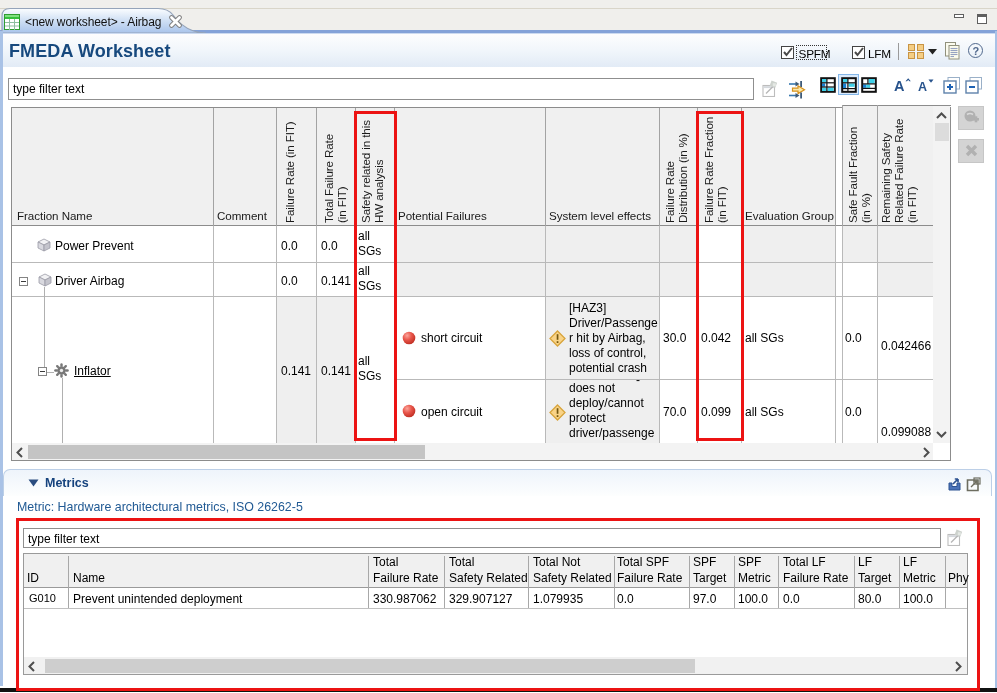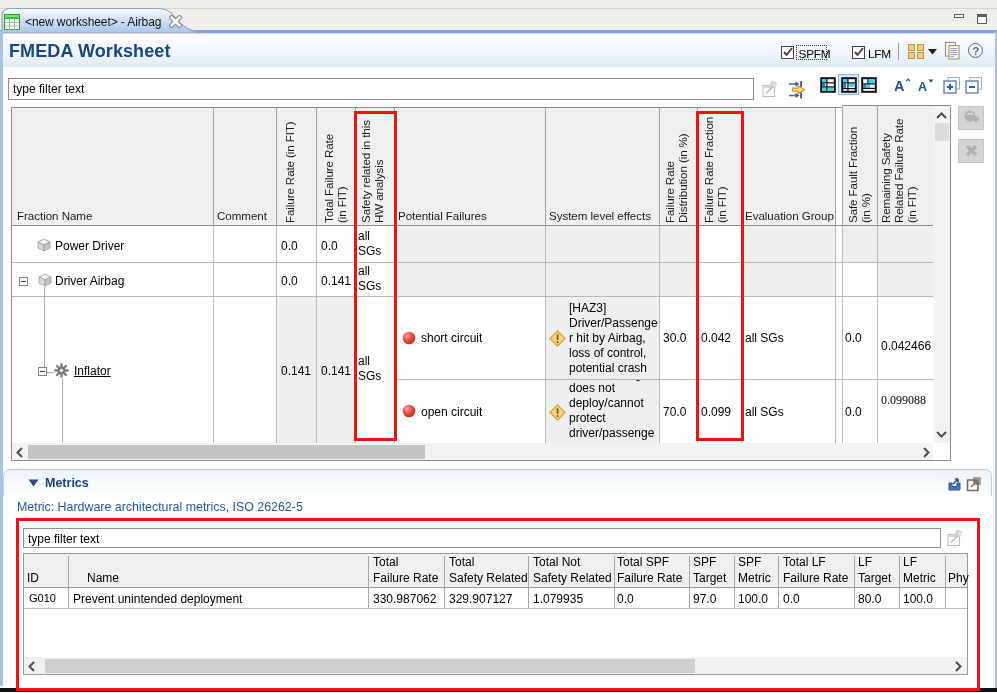--- a/index.html
+++ b/index.html
@@ -252,21 +252,21 @@
 <line x1="1.4" y1="7.5" x2="2.6" y2="7.5"></line>
           <line x1="12.4" y1="7.5" x2="13.6" y2="7.5"></line>
 <line x1="3.2" y1="3.2" x2="4" y2="4"></line>
           <line x1="11" y1="11" x2="11.8" y2="11.8"></line>
 <line x1="11.8" y1="3.2" x2="11" y2="4"></line>
           <line x1="4" y1="11" x2="3.2" y2="11.8"></line>
         </g>
       </g>
 <circle cx="7.5" cy="7.5" r="1.7" fill="#ececec"></circle>
     </svg>
-<div class="cellt" style="left:55px;top:238.5px;">Power Driver</div>
+<div class="cellt" style="left:55px;top:238.5px;">Power Prevent</div>
 <div class="cellt" style="left:281px;top:238.5px;">0.0</div>
 <div class="cellt" style="left:321px;top:238.5px;">0.0</div>
 <div class="cellt" style="left:358px;top:229px;">all
 SGs</div>
 <div class="cellt" style="left:55px;top:273.5px;">Driver Airbag</div>
 <div class="cellt" style="left:281px;top:273.5px;">0.0</div>
 <div class="cellt" style="left:321px;top:273.5px;">0.141</div>
 <div class="cellt" style="left:358px;top:263.5px;">all
 SGs</div>
 <div class="cellt" style="left:74px;top:363.5px;text-decoration:underline;">Inflator</div>
@@ -318,21 +318,21 @@
     </svg>
 <div class="cellt" style="left:636px;top:372.5px;">-</div>
 <div class="cellt" style="left:569px;top:381px;">does not
 deploy/cannot
 protect
 driver/passenge</div>
 <div class="cellt" style="left:663px;top:404.5px;">70.0</div>
 <div class="cellt" style="left:701px;top:404.5px;">0.099</div>
 <div class="cellt" style="left:745px;top:404.5px;">all SGs</div>
 <div class="cellt" style="left:845px;top:404.5px;">0.0</div>
-<div class="cellt" style="left:881px;top:393px;font-family:Liberation Serif, serif;">0.099088</div>
+<div class="cellt" style="left:881px;top:425px;">0.099088</div>
 <div class="abs" style="left:933px;top:105.5px;width:17px;height:337.5px;background:#f3f3f3;"></div>
 <svg class="abs" style="left:936px;top:111px;" width="11" height="10" viewBox="0 0 11 10">
       <path d="M1,7 L5.5,2.5 L10,7" fill="none" stroke="#4e4e4e" stroke-width="2"></path>
     </svg>
 <div class="abs" style="left:934.5px;top:123px;width:14px;height:18px;background:#dcdcdc;"></div>
 <svg class="abs" style="left:936px;top:429px;" width="11" height="10" viewBox="0 0 11 10">
       <path d="M1,3 L5.5,7.5 L10,3" fill="none" stroke="#4e4e4e" stroke-width="2"></path>
     </svg>
 <div class="abs" style="left:12px;top:443px;width:921px;height:16.5px;background:#f3f3f3;"></div>
 <svg class="abs" style="left:15px;top:446.5px;" width="10" height="11" viewBox="0 0 10 11">
@@ -390,21 +390,21 @@
 <div class="abs" style="left:444px;top:555.5px;width:1px;height:52.5px;background:#a8a8a8;"></div>
 <div class="abs" style="left:528px;top:555.5px;width:1px;height:52.5px;background:#a8a8a8;"></div>
 <div class="abs" style="left:614px;top:555.5px;width:1px;height:52.5px;background:#a8a8a8;"></div>
 <div class="abs" style="left:689px;top:555.5px;width:1px;height:52.5px;background:#a8a8a8;"></div>
 <div class="abs" style="left:734px;top:555.5px;width:1px;height:52.5px;background:#a8a8a8;"></div>
 <div class="abs" style="left:778px;top:555.5px;width:1px;height:52.5px;background:#a8a8a8;"></div>
 <div class="abs" style="left:854px;top:555.5px;width:1px;height:52.5px;background:#a8a8a8;"></div>
 <div class="abs" style="left:899px;top:555.5px;width:1px;height:52.5px;background:#a8a8a8;"></div>
 <div class="abs" style="left:945px;top:555.5px;width:1px;height:52.5px;background:#a8a8a8;"></div>
 <div class="abs" style="left:27px;top:570.5px;font-size:12px;">ID</div>
-<div class="abs" style="left:87px;top:570.5px;font-size:12px;">Name</div>
+<div class="abs" style="left:73px;top:570.5px;font-size:12px;">Name</div>
 <div class="abs" style="left:373px;top:555px;font-size:12px;line-height:15.5px;white-space:pre;">Total
 Failure Rate</div>
 <div class="abs" style="left:449px;top:555px;font-size:12px;line-height:15.5px;white-space:pre;">Total
 Safety Related</div>
 <div class="abs" style="left:533px;top:555px;font-size:12px;line-height:15.5px;white-space:pre;">Total Not
 Safety Related</div>
 <div class="abs" style="left:617px;top:555px;font-size:12px;line-height:15.5px;white-space:pre;">Total SPF
 Failure Rate</div>
 <div class="abs" style="left:693px;top:555px;font-size:12px;line-height:15.5px;white-space:pre;">SPF
 Target</div>

